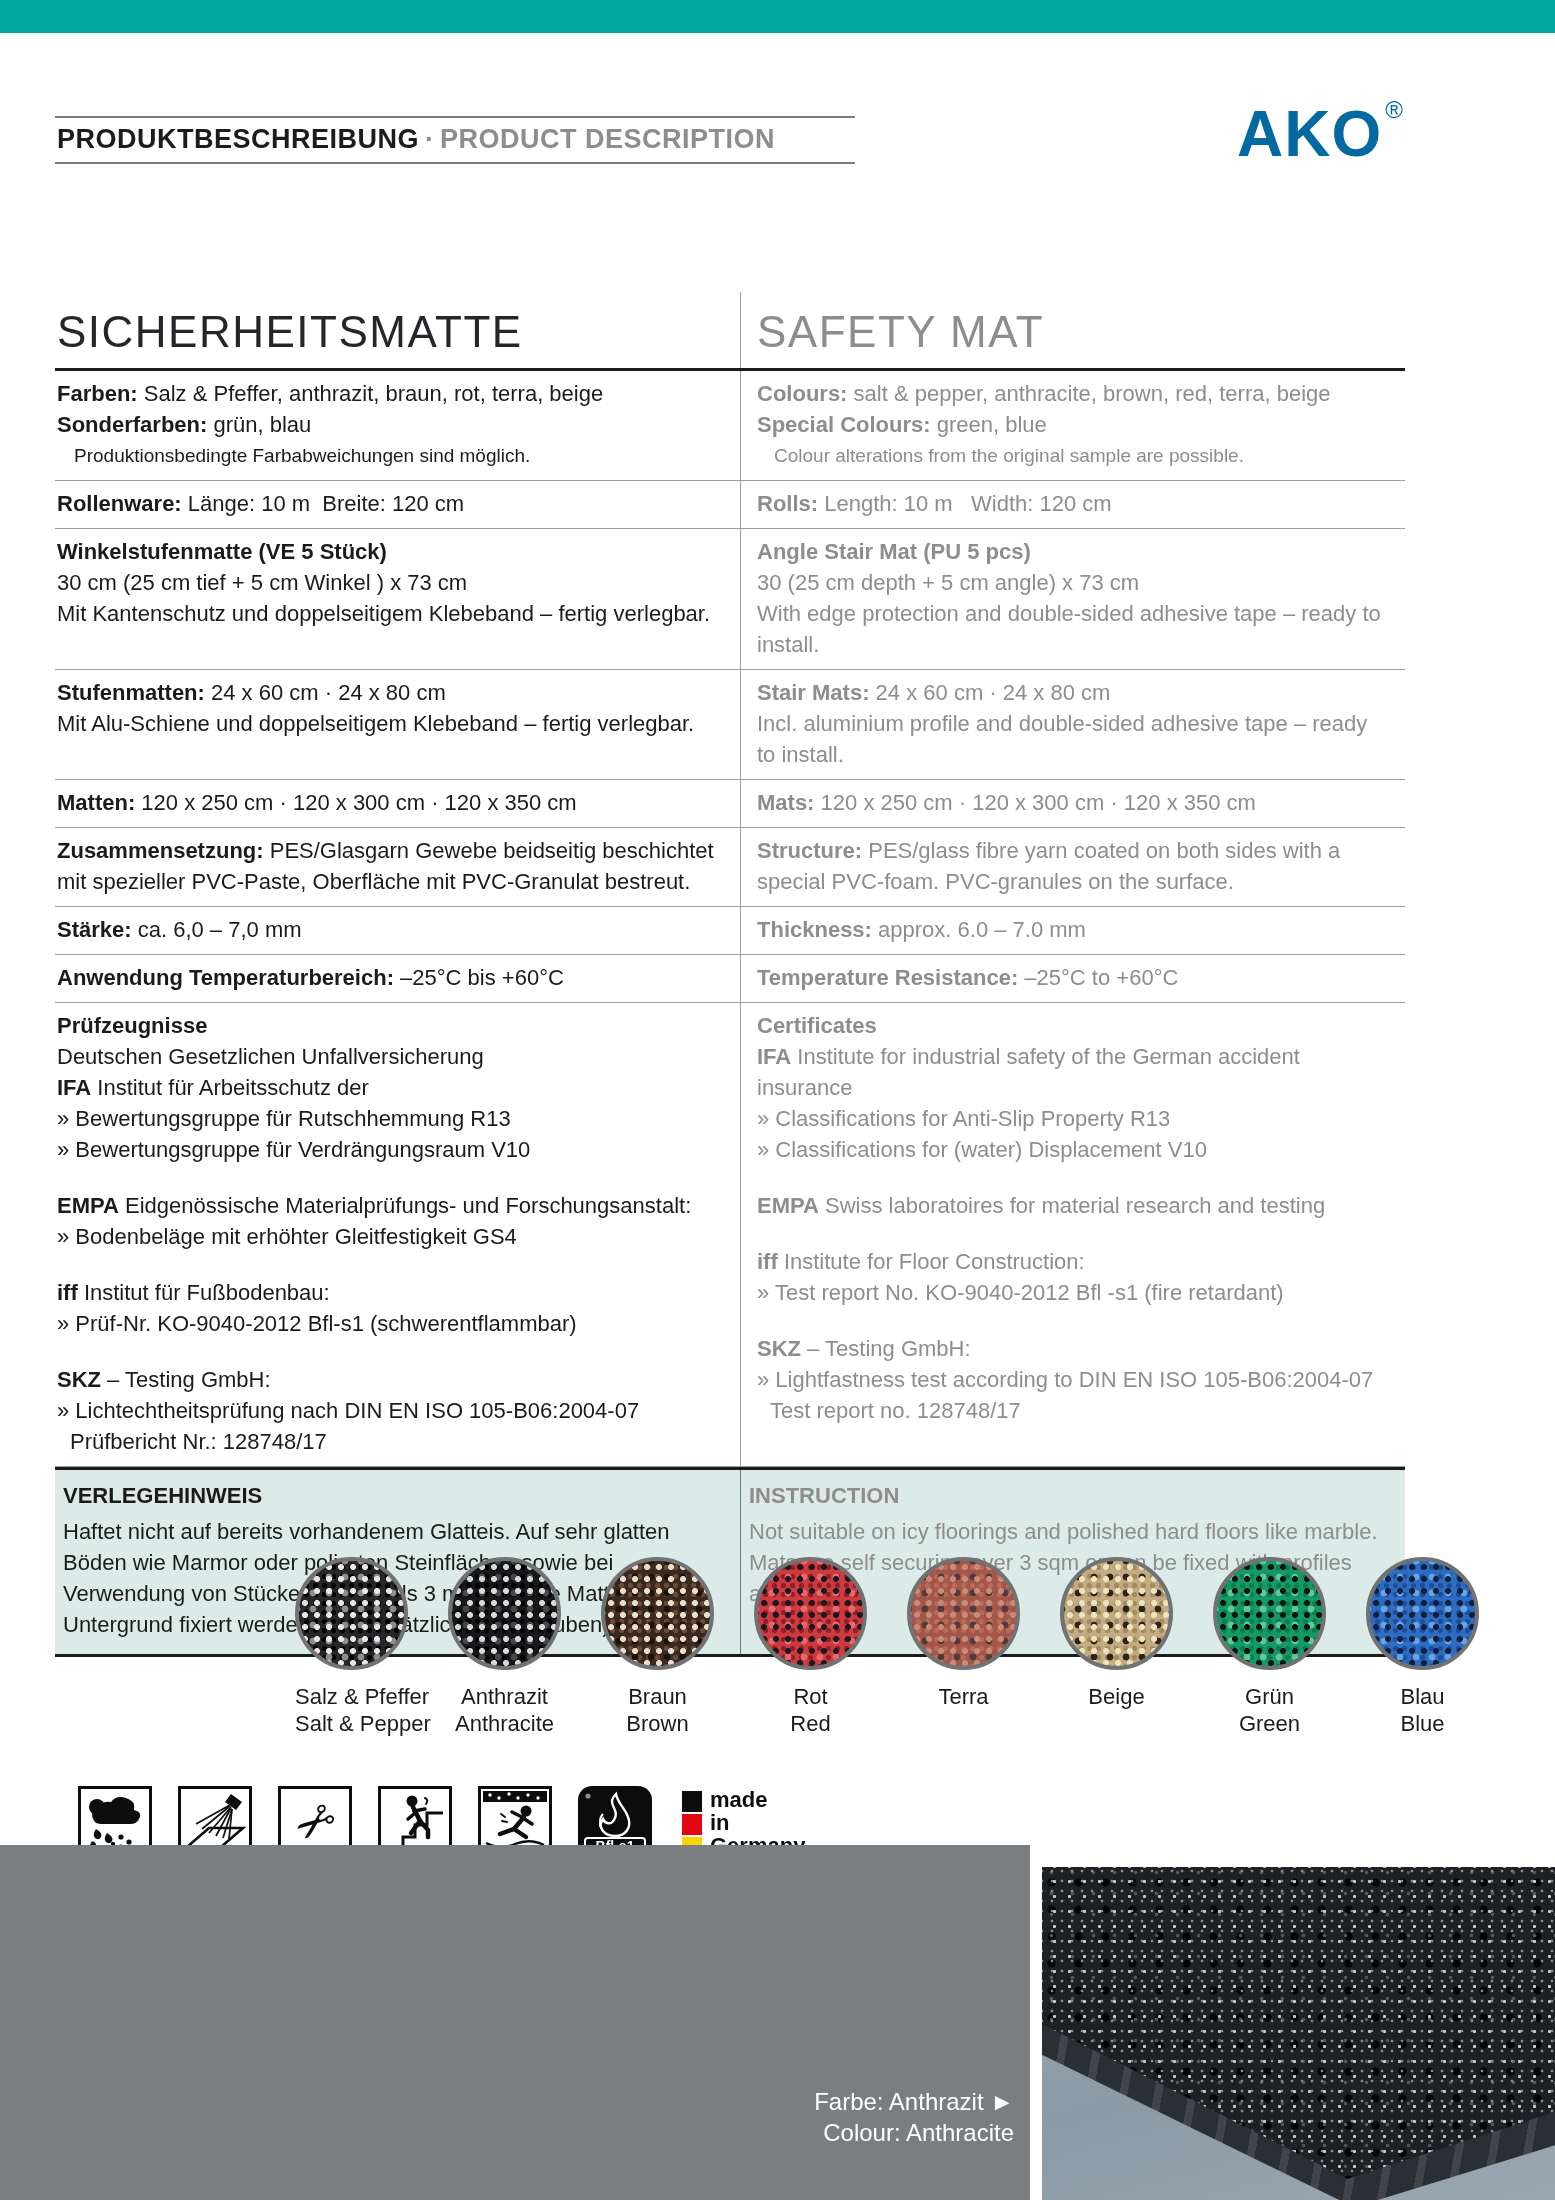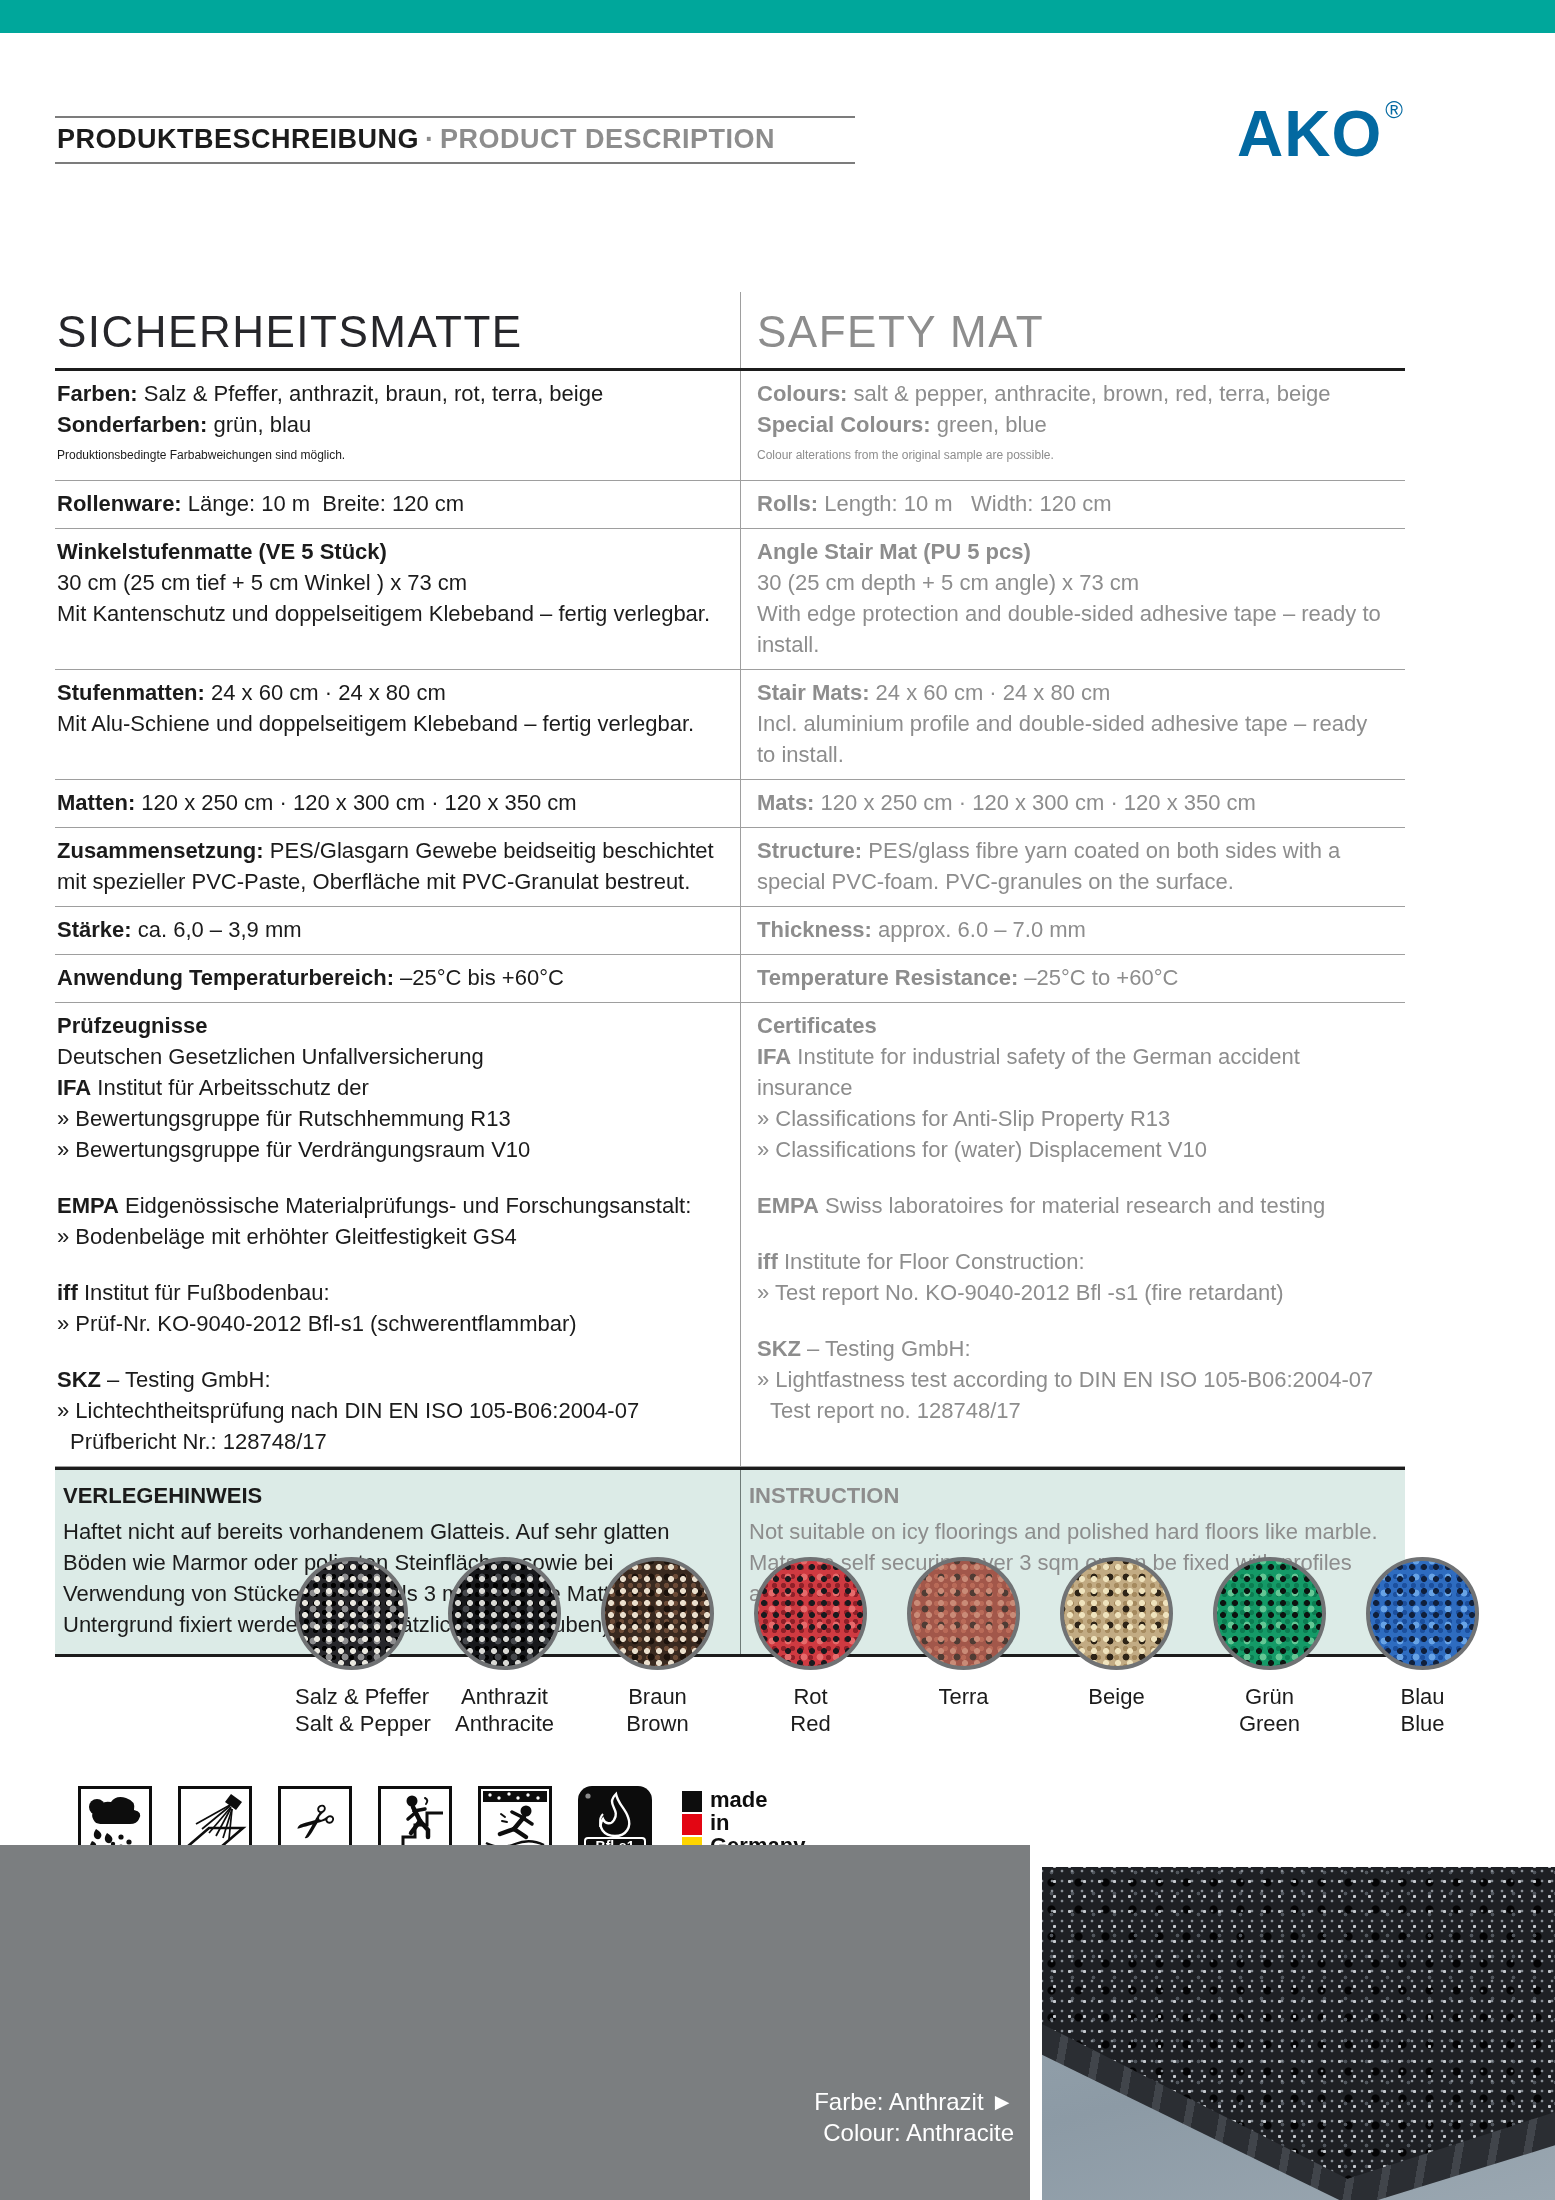--- a/index.html
+++ b/index.html
@@ -23,21 +23,21 @@
   .logo { position:absolute; left:1237px; top:96px; color:#0369a1; white-space:nowrap; }
   .logo .logo-text { font-size:64px; font-weight:bold; letter-spacing:1px; }
   .logo .logo-reg { font-size:24px; font-weight:normal; vertical-align:38px; margin-left:3px; }
 
   
   .spec-table { position:absolute; left:55px; top:292px; width:1350px; }
   .trow { display:grid; grid-template-columns:685px 665px; border-bottom:1px solid #9e9e9e; }
   .cell { padding:7px 18px 9px 2px; font-size:22px; line-height:31px; color:#1b1b1b; }
   .cell p { margin:0; }
   .cell.en { border-left:1px solid #9e9e9e; padding-left:16px; color:#8d8d8d; }
-  .cell .note { font-size:12px; }
+  .cell .note { font-size:19px;margin-left:17px; }
   .title-row { border-bottom:3px solid #1c1c1c; }
   .title-row .cell { padding-top:16px; padding-bottom:12px; }
   .title-de { font-size:44px; letter-spacing:1.5px; color:#26262a; font-weight:400; line-height:48px; }
   .title-en { font-size:44px; letter-spacing:1.5px; color:#9c9c9c; font-weight:400; line-height:48px; }
   .cert-cell .gap { margin-top:25px; }
   .cert-cell .indent { padding-left:13px; }
   .instr-row { background:#dcebe7; border-top:3px solid #1c1c1c; border-bottom:3px solid #1c1c1c; }
   .instr-row .cell { padding:10px 18px 14px 8px; }
   .instr-row .cell.en { border-left-color:#6e7a77; }
   .instr-head { font-weight:bold; margin-bottom:5px !important; }
@@ -161,21 +161,21 @@
     <div class="cell">
       <p><b>Zusammensetzung:</b><span> PES/Glasgarn Gewebe beidseitig beschichtet mit spezieller PVC-Paste, Oberfläche mit PVC-Granulat bestreut.</span></p>
     </div>
     <div class="cell en">
       <p><b>Structure:</b><span> PES/glass fibre yarn coated on both sides with a special PVC-foam. PVC-granules on the surface.</span></p>
     </div>
   </div>
 
   <div class="trow">
     <div class="cell">
-      <p><b>Stärke:</b><span> ca. 6,0 – 3,9 mm</span></p>
+      <p><b>Stärke:</b><span> ca. 6,0 – 7,0 mm</span></p>
     </div>
     <div class="cell en">
       <p><b>Thickness:</b><span> approx. 6.0 – 7.0 mm</span></p>
     </div>
   </div>
 
   <div class="trow">
     <div class="cell">
       <p><b>Anwendung Temperaturbereich:</b><span> –25°C bis +60°C</span></p>
     </div>

